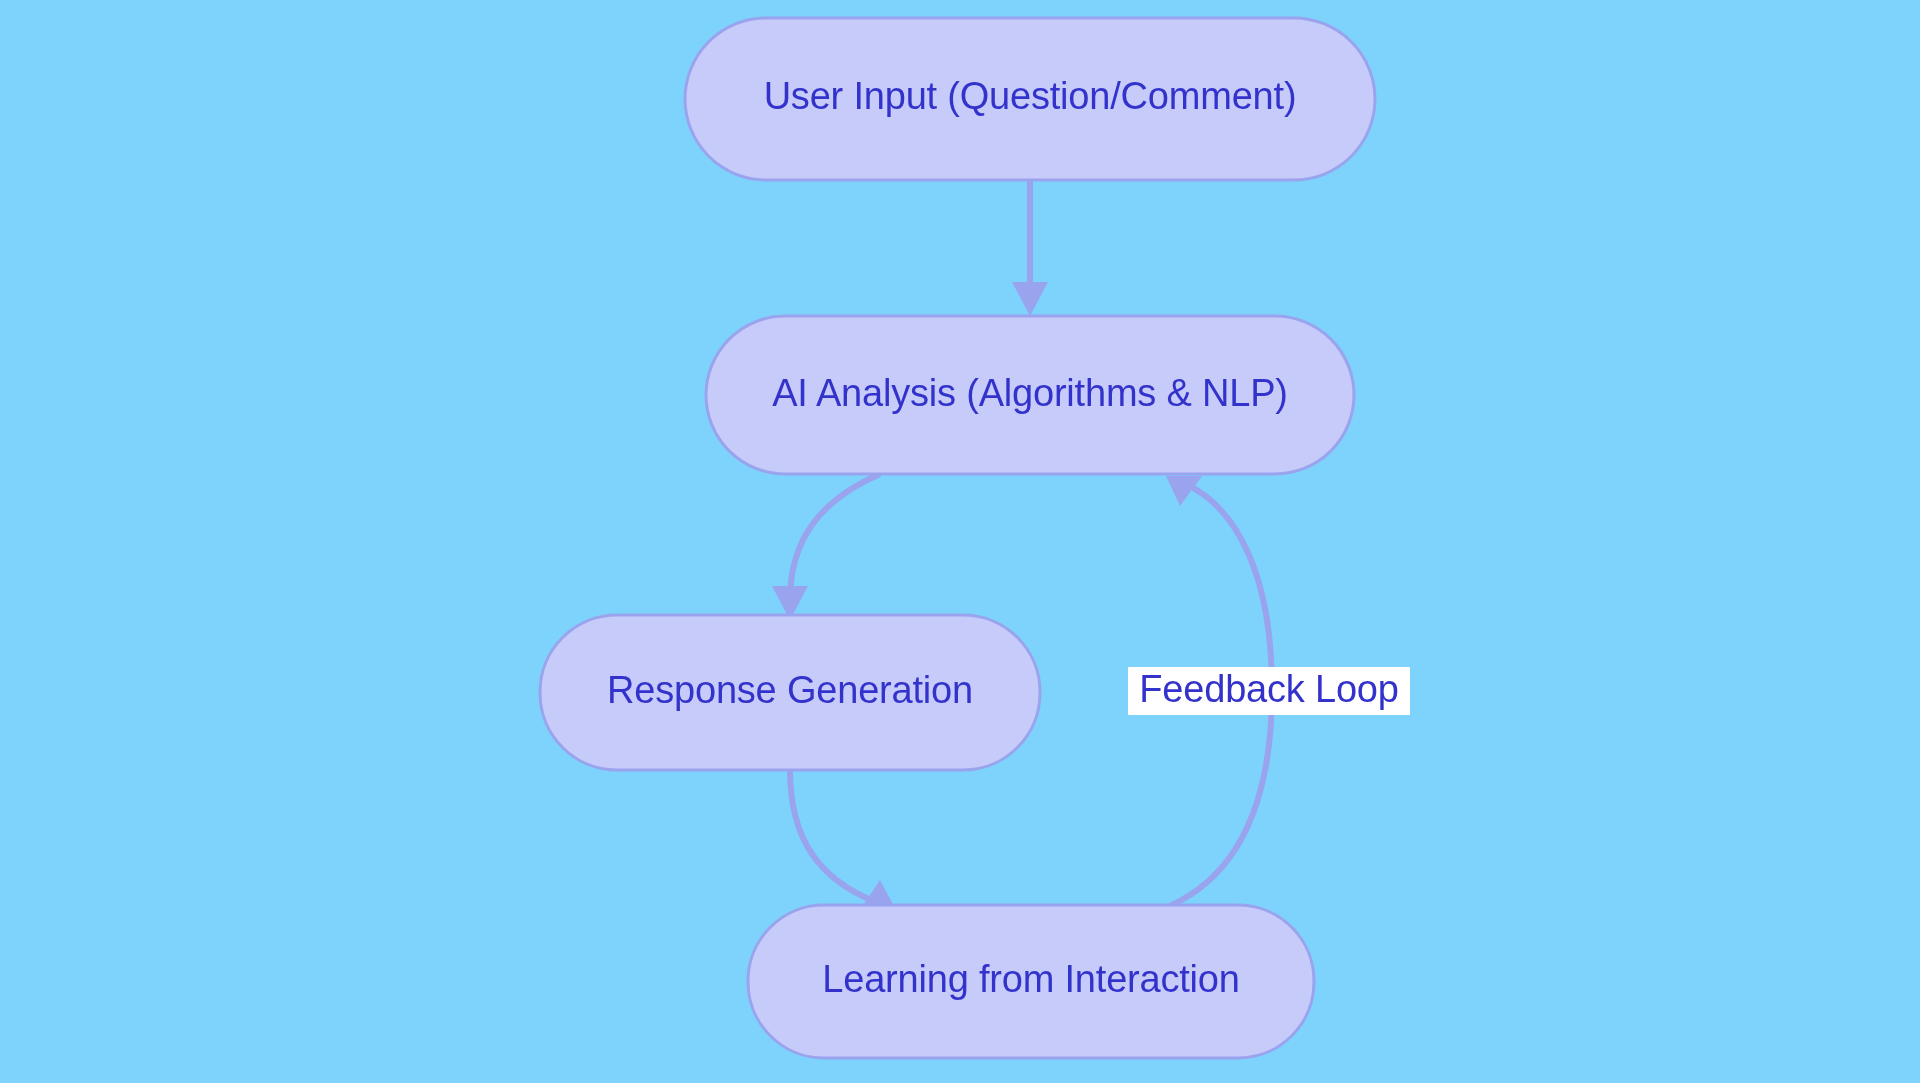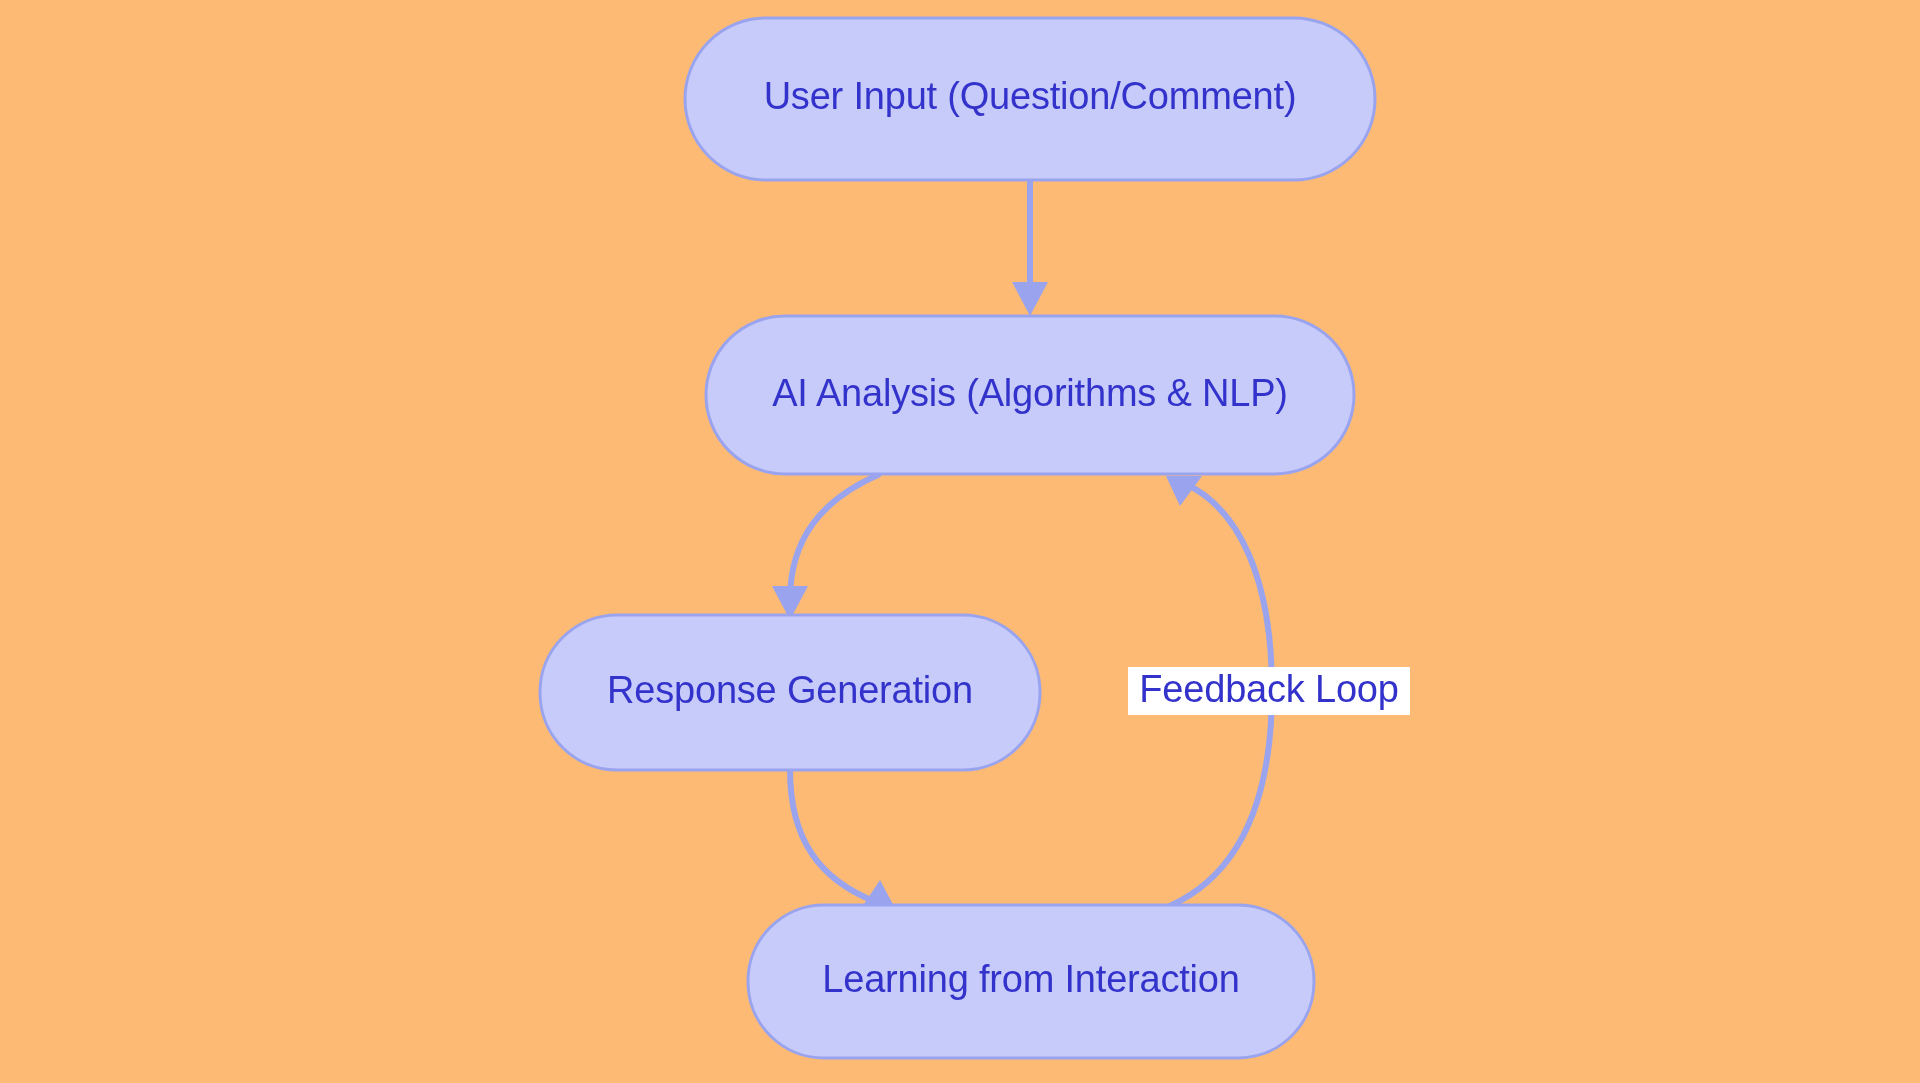--- a/index.html
+++ b/index.html
@@ -11,21 +11,21 @@
   body {
     width: 1920px;
     height: 1083px;
     overflow: hidden;
     font-family: "Liberation Sans", sans-serif;
   }
   #diagram-root {
     position: relative;
     width: 1920px;
     height: 1083px;
-    background: #fdba74;
+    background: #7dd3fc;
   }
   #flow-svg {
     position: absolute;
     top: 0;
     left: 0;
     width: 1920px;
     height: 1083px;
     display: block;
   }
   .node-shape {

